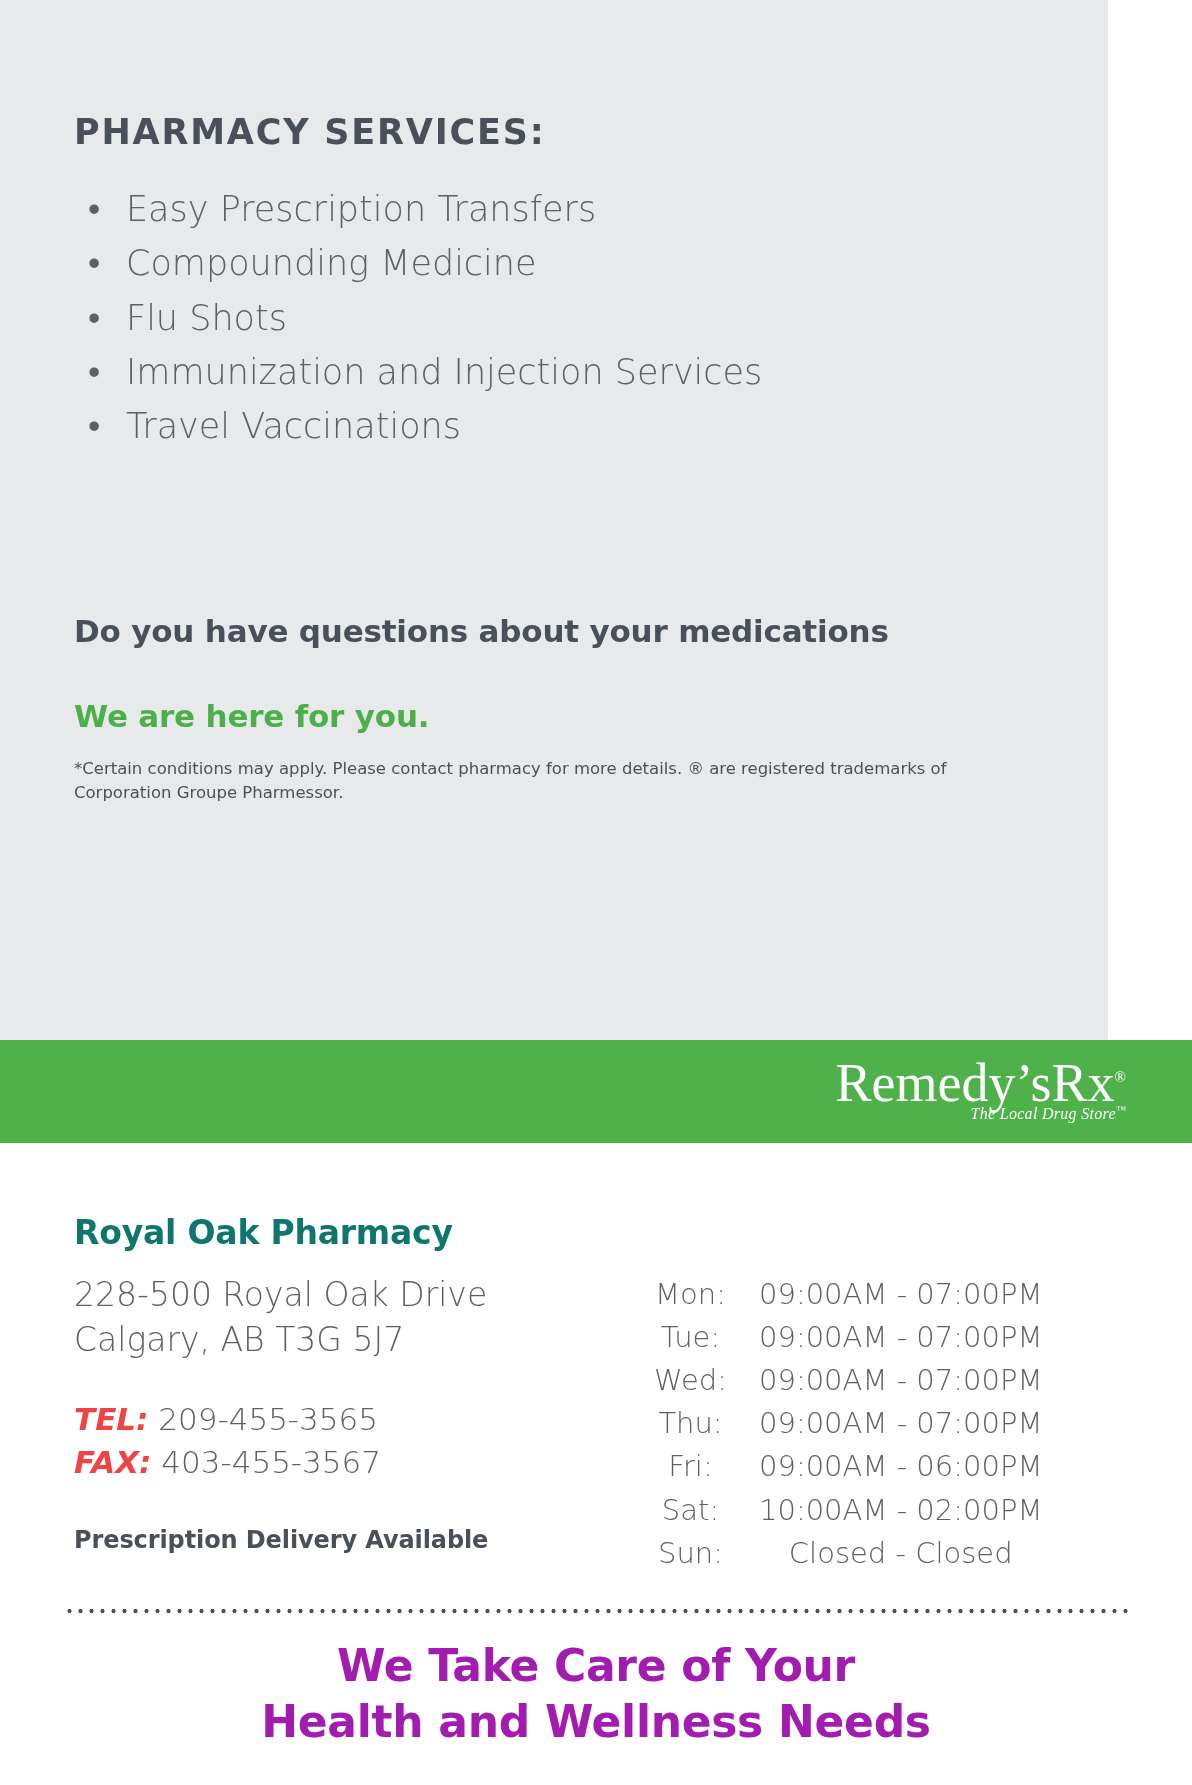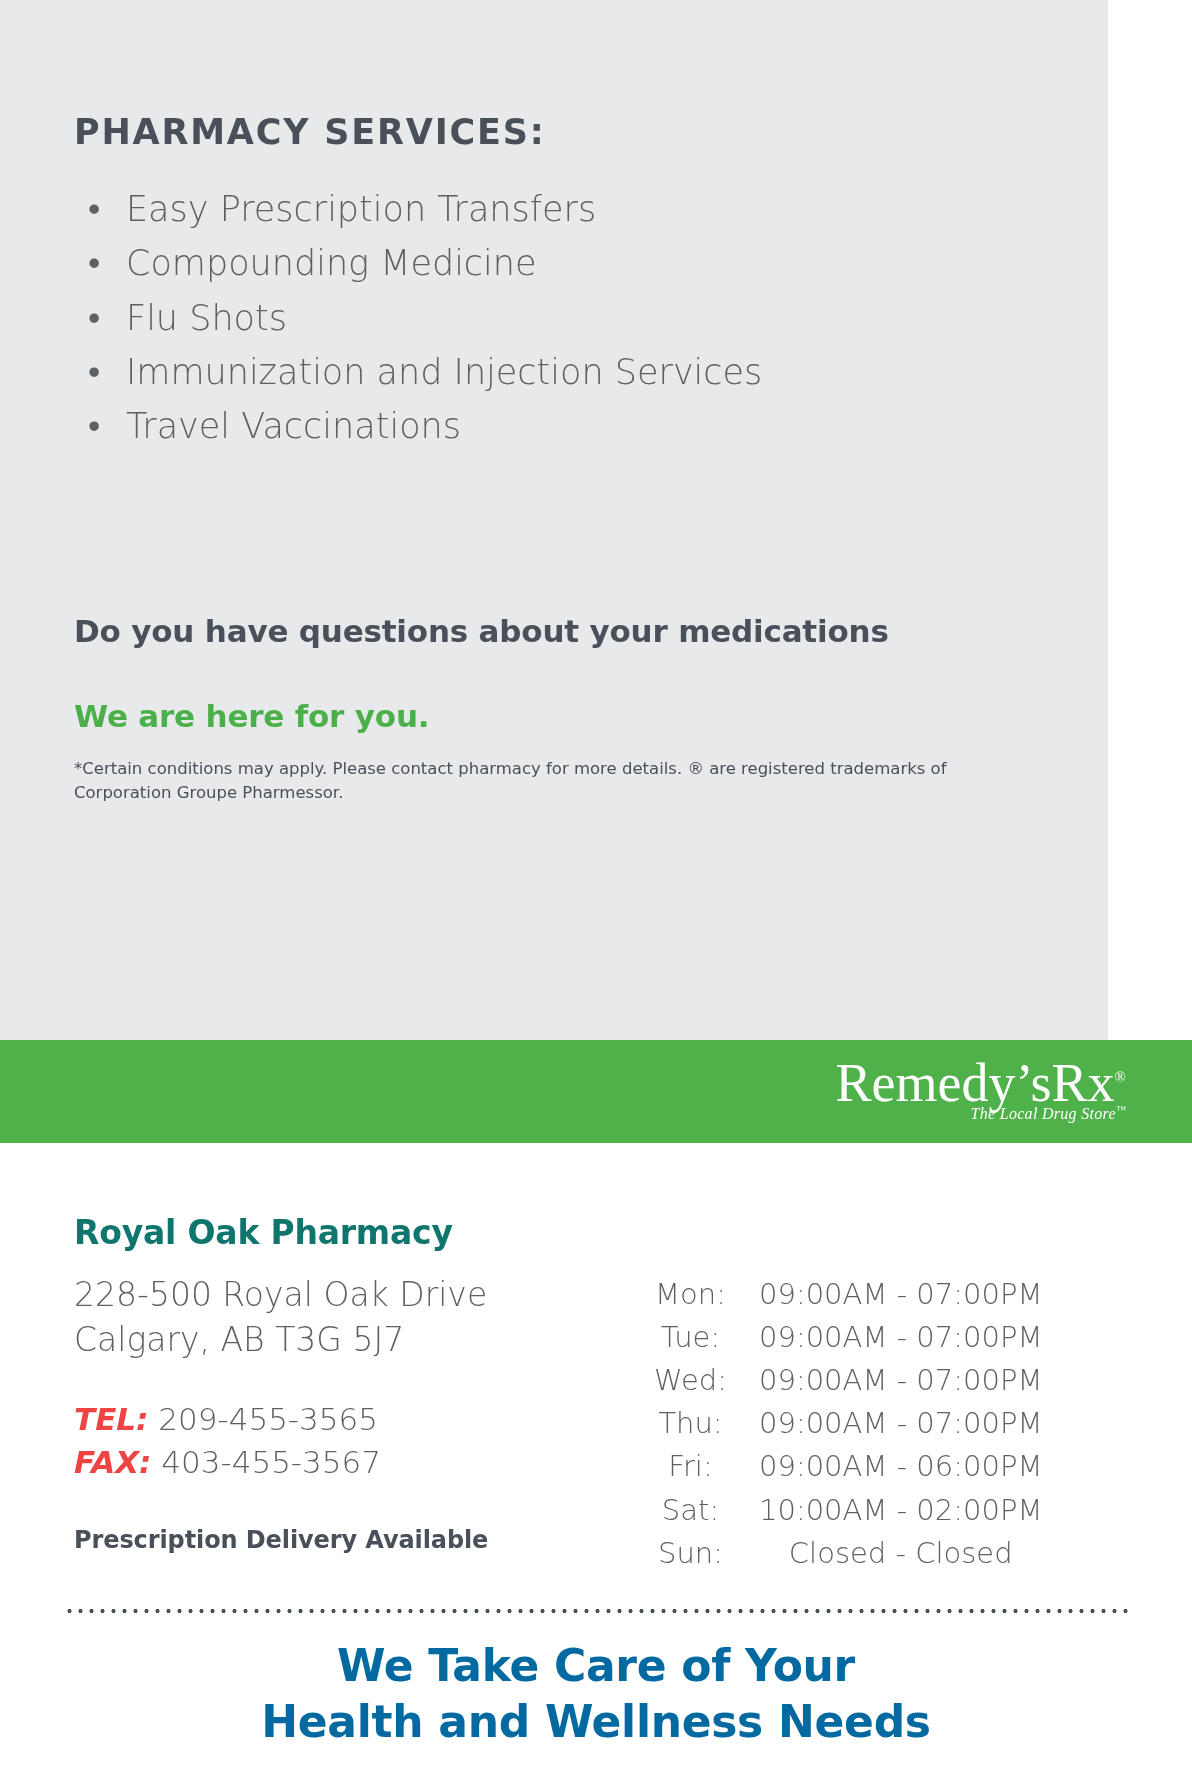--- a/index.html
+++ b/index.html
@@ -182,21 +182,21 @@
     background-size:11px 6px;
     background-repeat:repeat-x;
   }
 
   .closing{
     position:absolute;left:0;top:1638px;width:1192px;
     text-align:center;
     font-family:"DejaVu Sans", sans-serif;
     font-weight:bold;
     font-size:44px;
-    color:#0369a1;
+    color:#a21caf;
     line-height:1.28;
     letter-spacing:-0.3px;
   }
 </style>
 </head>
 <body>
 
 <div class="page">
 
   <div class="gray-panel">

